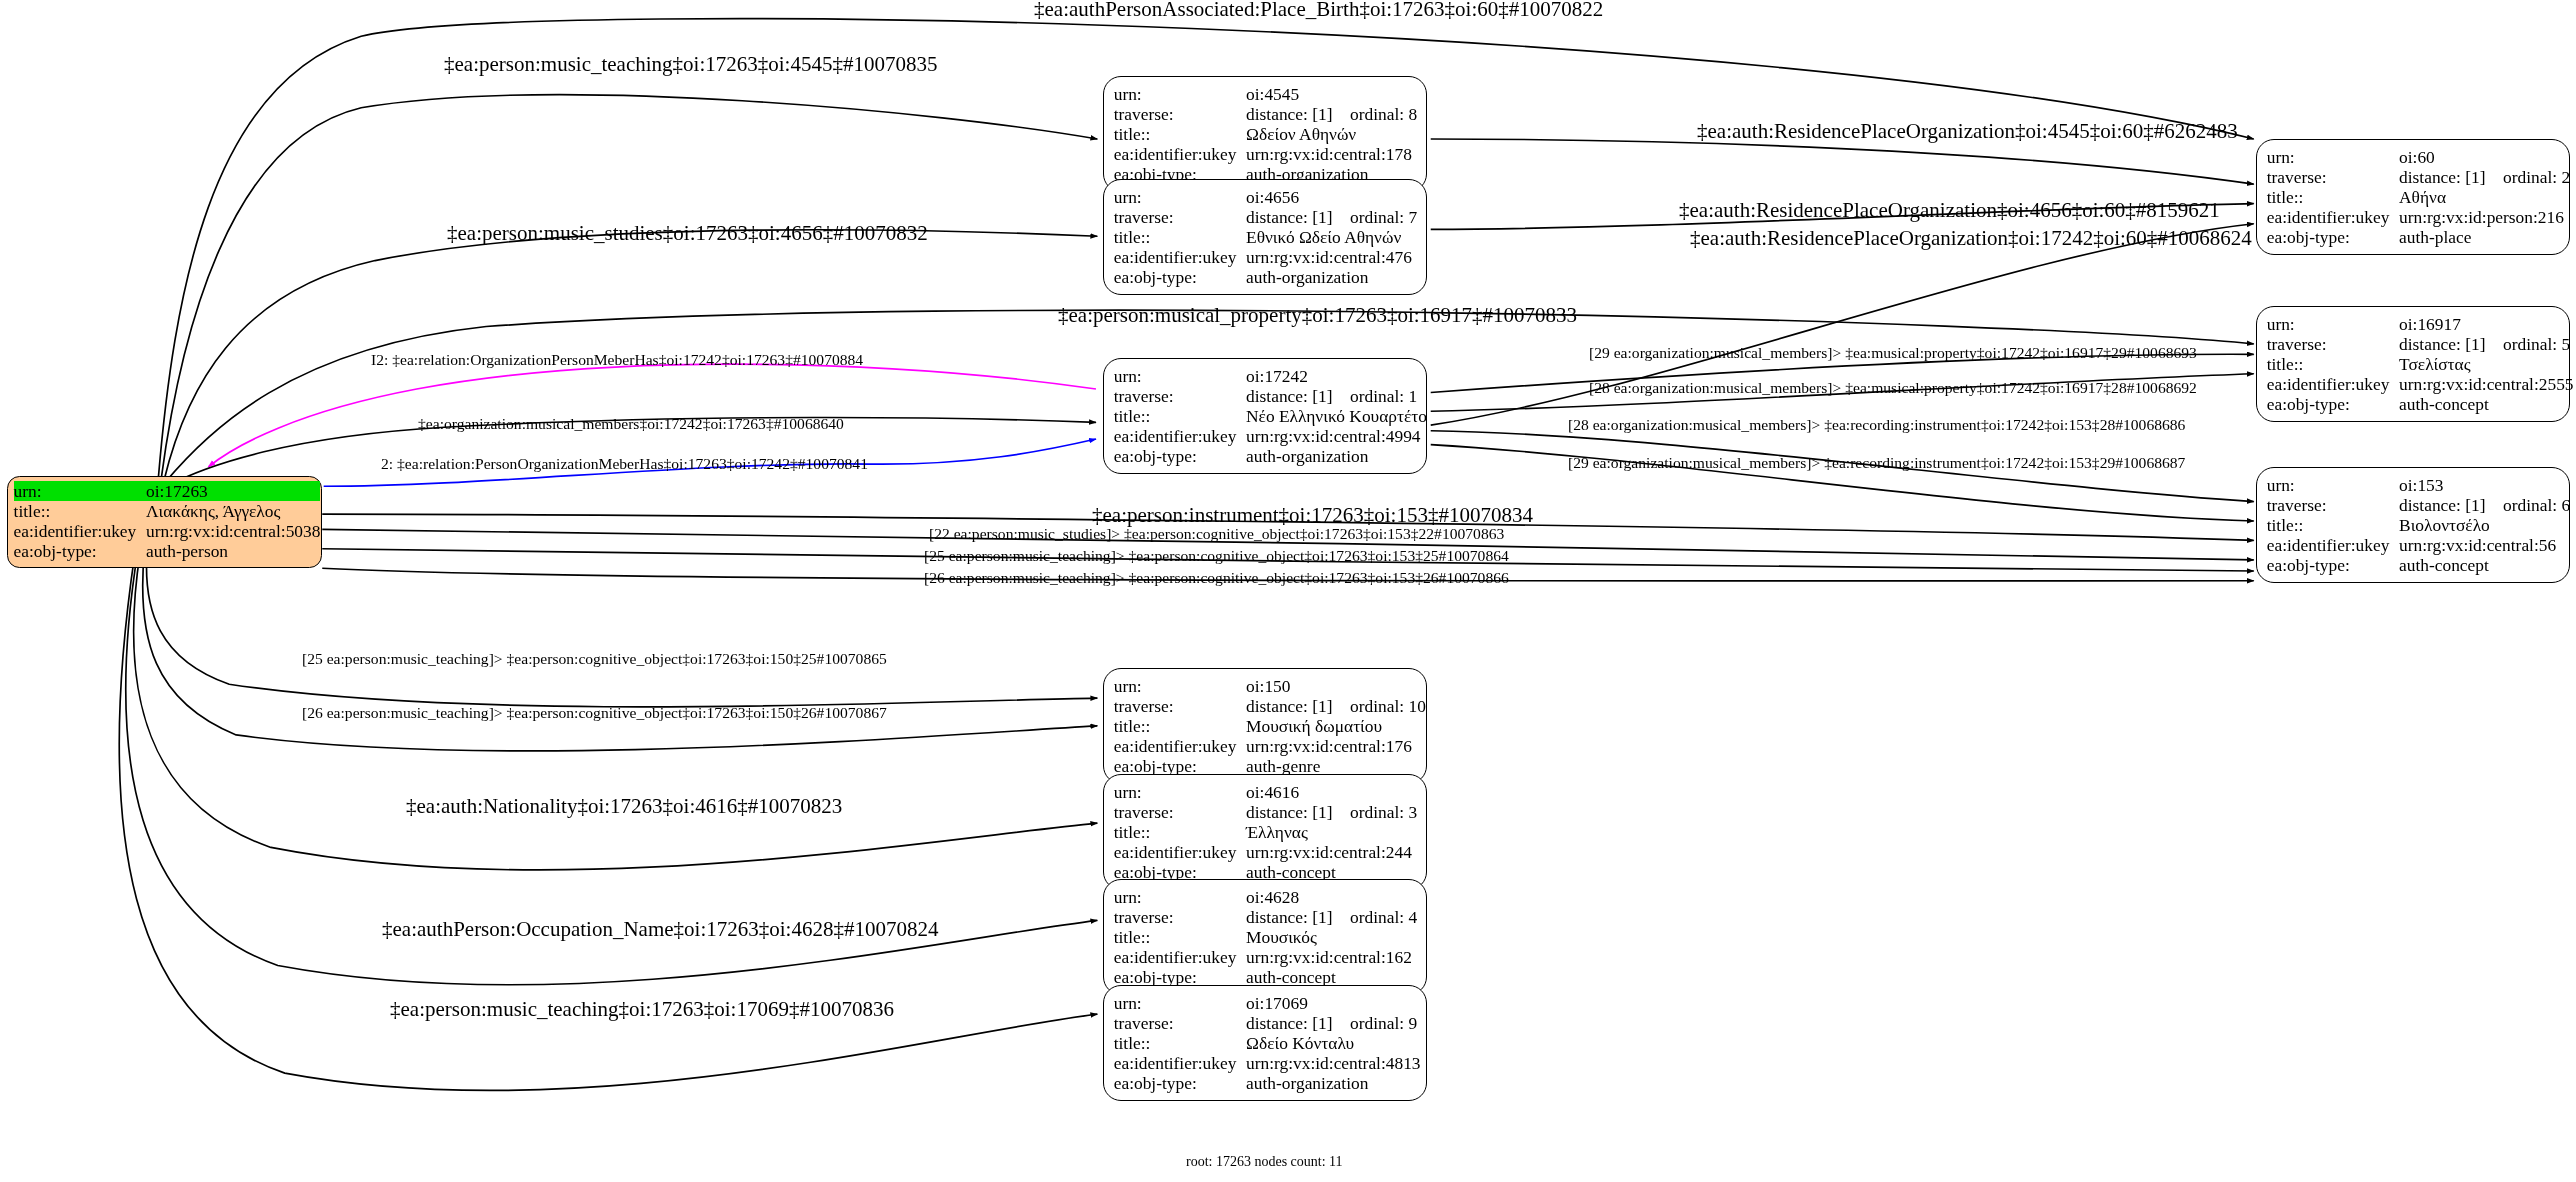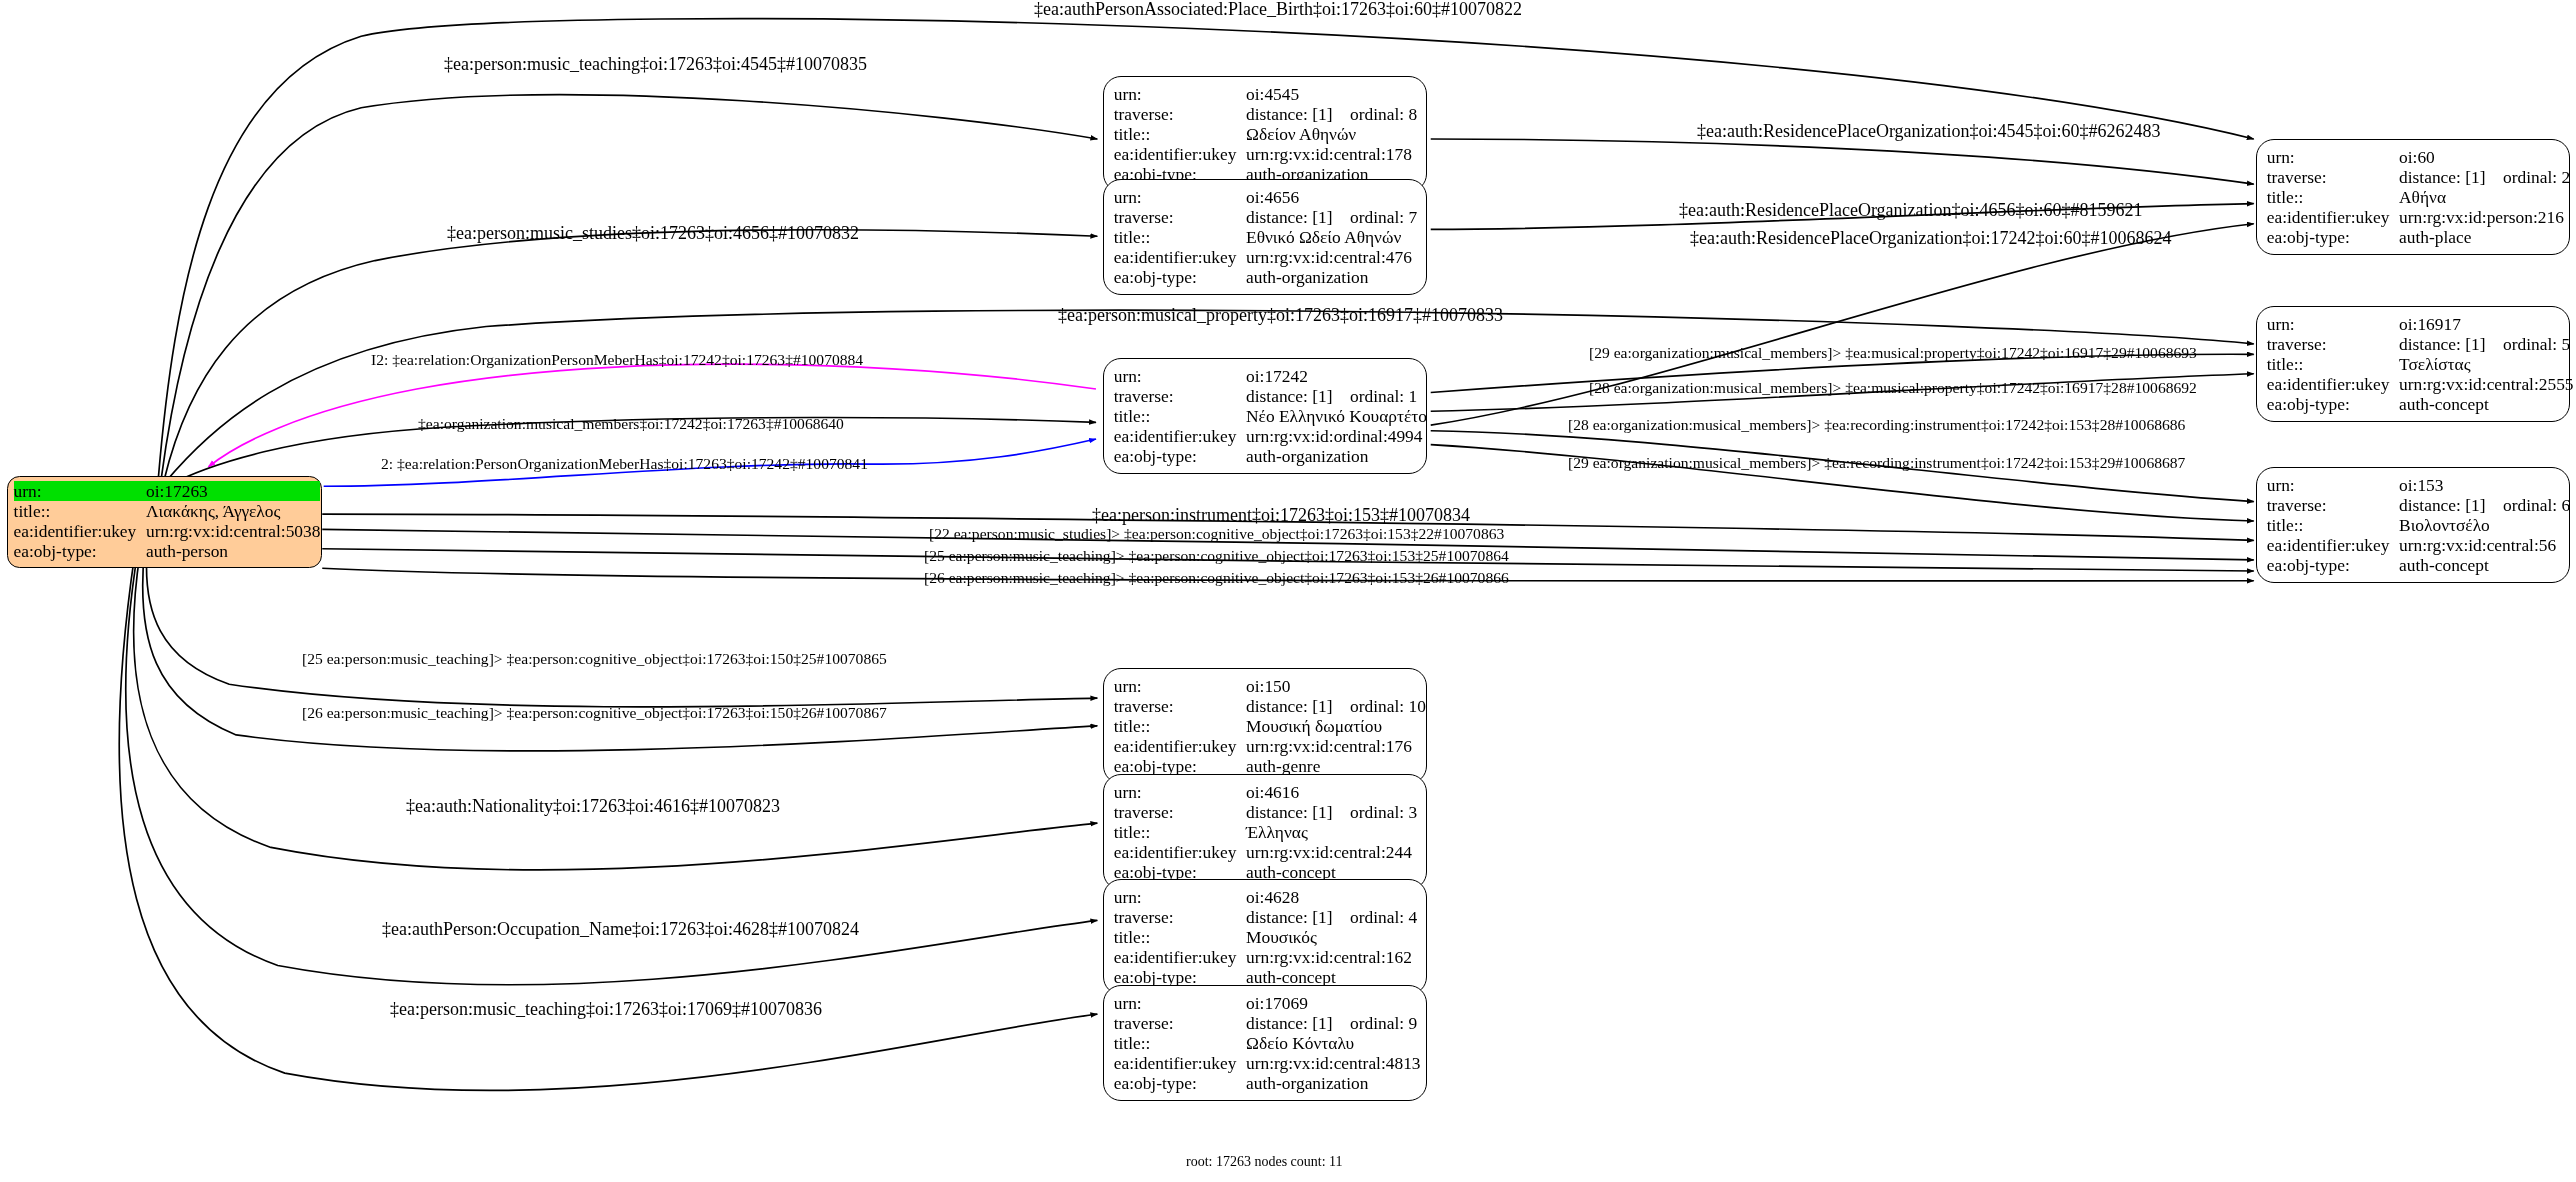--- a/index.html
+++ b/index.html
@@ -35,21 +35,21 @@
   }
   .node td.k{padding-right:9.7px;}
   .node td.v{}
   .node .hl{background:#00e000;}
   .trav{display:inline-block;}
   .trav .dist{display:inline-block;min-width:104px;}
 
   
   .elabel{
     position:absolute;
-    font-size:18px;
+    font-size:21px;
     line-height:18px;
     white-space:nowrap;
     color:#000;
     font-family:"Liberation Serif","DejaVu Serif",serif;
   }
   .elabel.small{font-size:15.6px;}
   .caption{
     position:absolute;
     font-size:14px;
     white-space:nowrap;
@@ -210,21 +210,21 @@
       <tr>
         <td class="k">traverse:</td>
         <td class="v"><span class="trav"><span class="dist">distance: [1]</span><span>ordinal: 1</span></span></td>
       </tr>
       <tr>
         <td class="k">title::</td>
         <td class="v">Νέο Ελληνικό Κουαρτέτο</td>
       </tr>
       <tr>
         <td class="k">ea:identifier:ukey</td>
-        <td class="v">urn:rg:vx:id:ordinal:4994</td>
+        <td class="v">urn:rg:vx:id:central:4994</td>
       </tr>
       <tr>
         <td class="k">ea:obj-type:</td>
         <td class="v">auth-organization</td>
       </tr>
     </tbody>
       </table>
   </div>
 
   <div class="node" style="left:1103px;top:668px;width:324px;">

